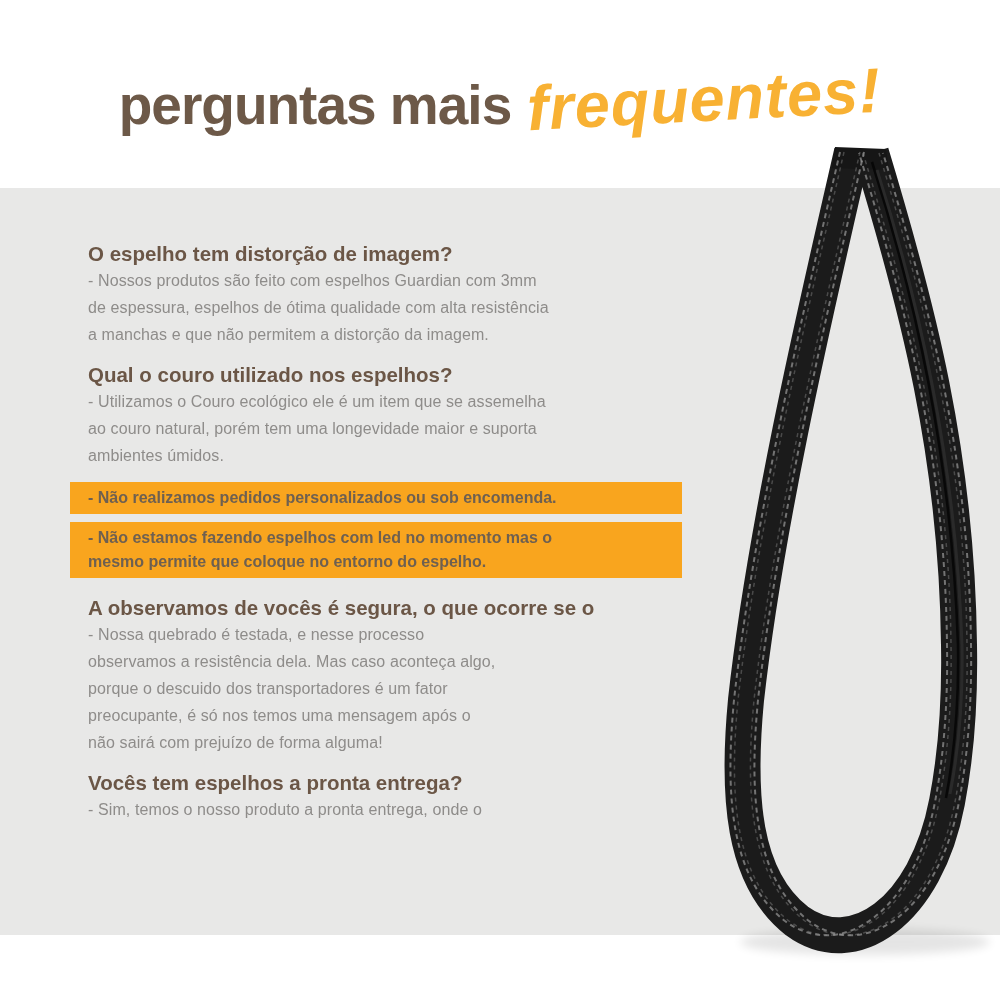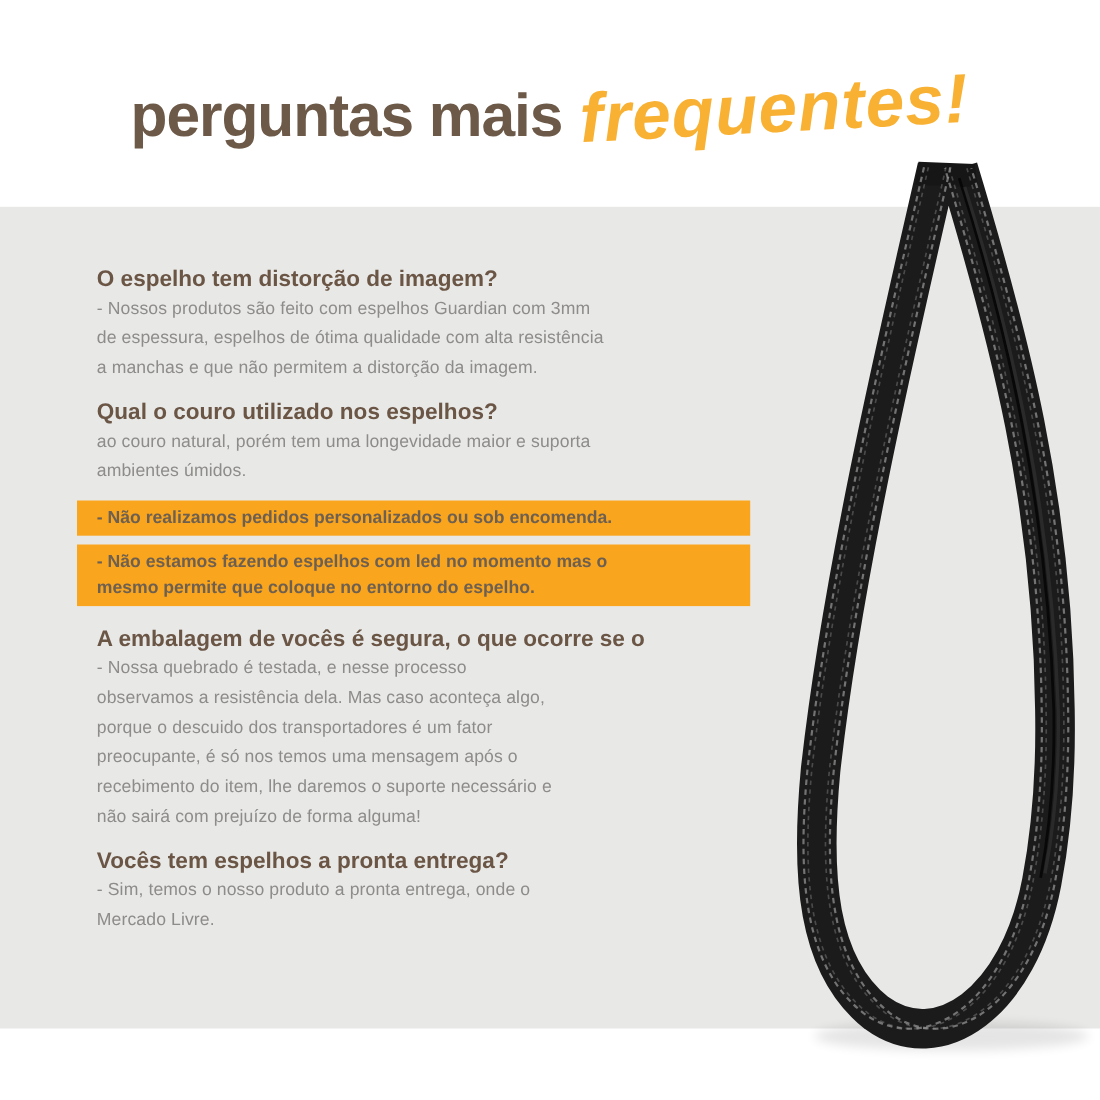--- a/index.html
+++ b/index.html
@@ -62,43 +62,42 @@
   <div class="content">
     <div class="faq" id="faq-list">
         <div class="qa">
           <div class="q">O espelho tem distorção de imagem?</div>
           <div class="a">- Nossos produtos são feito com espelhos Guardian com 3mm</div>
           <div class="a">de espessura, espelhos de ótima qualidade com alta resistência</div>
           <div class="a">a manchas e que não permitem a distorção da imagem.</div>
         </div>
         <div class="qa">
           <div class="q">Qual o couro utilizado nos espelhos?</div>
+          <div class="a">- Utilizamos o Couro ecológico ele é um item que se assemelha</div>
           <div class="a">ao couro natural, porém tem uma longevidade maior e suporta</div>
           <div class="a">ambientes úmidos.</div>
         </div>
         <div class="hl">
           <div class="hl-line">- Não realizamos pedidos personalizados ou sob encomenda.</div>
         </div>
         <div class="hl">
           <div class="hl-line">- Não estamos fazendo espelhos com led no momento mas o</div>
           <div class="hl-line">mesmo permite que coloque no entorno do espelho.</div>
         </div>
         <div class="qa">
-          <div class="q">A embalagem de vocês é segura, o que ocorre se o</div>
+          <div class="q">A observamos de vocês é segura, o que ocorre se o</div>
           <div class="a">- Nossa quebrado é testada, e nesse processo</div>
           <div class="a">observamos a resistência dela. Mas caso aconteça algo,</div>
           <div class="a">porque o descuido dos transportadores é um fator</div>
           <div class="a">preocupante, é só nos temos uma mensagem após o</div>
-          <div class="a">recebimento do item, lhe daremos o suporte necessário e</div>
           <div class="a">não sairá com prejuízo de forma alguma!</div>
         </div>
         <div class="qa">
           <div class="q">Vocês tem espelhos a pronta entrega?</div>
           <div class="a">- Sim, temos o nosso produto a pronta entrega, onde o</div>
-          <div class="a">Mercado Livre.</div>
         </div>
       </div>
   </div>
 
   <div class="footer"></div>
 
   <svg class="strap-svg" viewBox="0 0 1000 1000" aria-hidden="true">
     <ellipse class="strap-shadow" cx="865" cy="942" rx="125" ry="13"></ellipse>
     <path class="strap-main" d="M 852 152 C 818 300 766 520 746 700 C 737 795 742 878 797 921 C 853 962 926 912 947 802 C 956 755 960 700 959 645 C 957 455 917 305 871 153"></path>
     <polygon class="strap-apex" points="835,147 886,149 889,170 832,168"></polygon>

